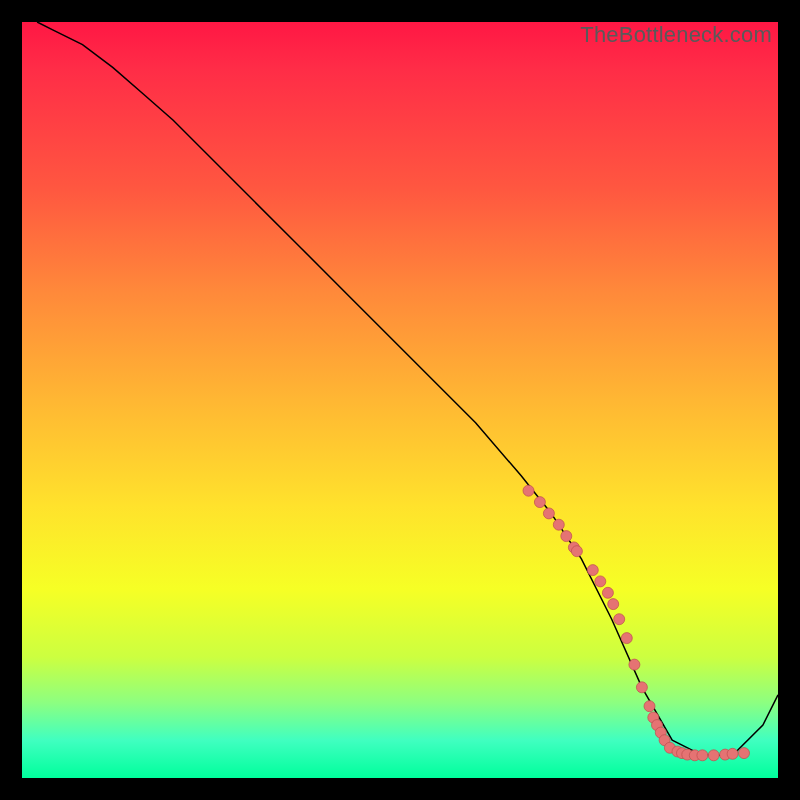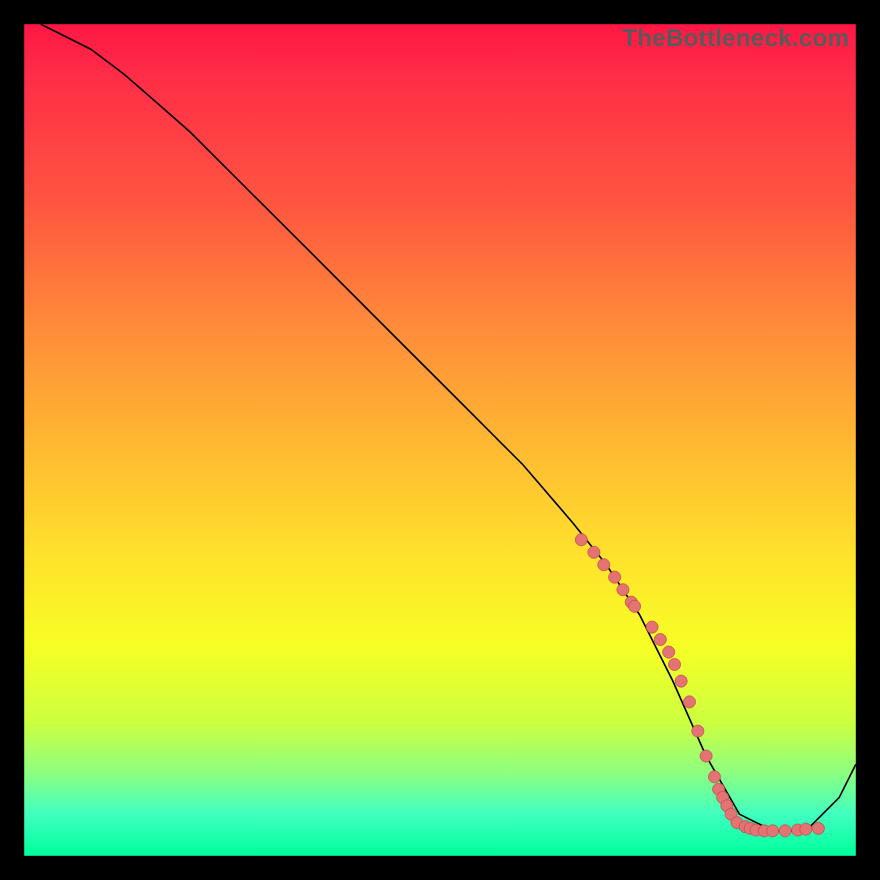--- a/index.html
+++ b/index.html
@@ -29,21 +29,21 @@
       #8dff80 90%,
       #40ffc0 95%,
       #00ff9c 100%
     );
   }
   .watermark {
     position: absolute;
     top: 0px;
     right: 6px;
     font-size: 22px;
-    font-weight: 700;
+    font-weight: 400;
     color: #5a5a5a;
     letter-spacing: 0.2px;
     user-select: none;
   }
   svg.overlay {
     position: absolute;
     left: 0;
     top: 0;
     width: 756px;
     height: 756px;

